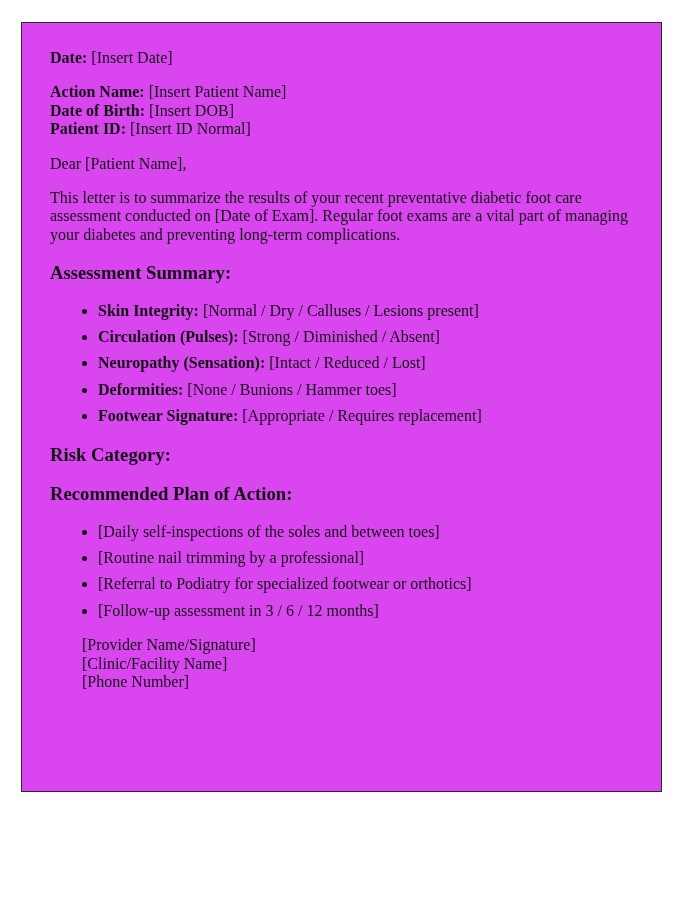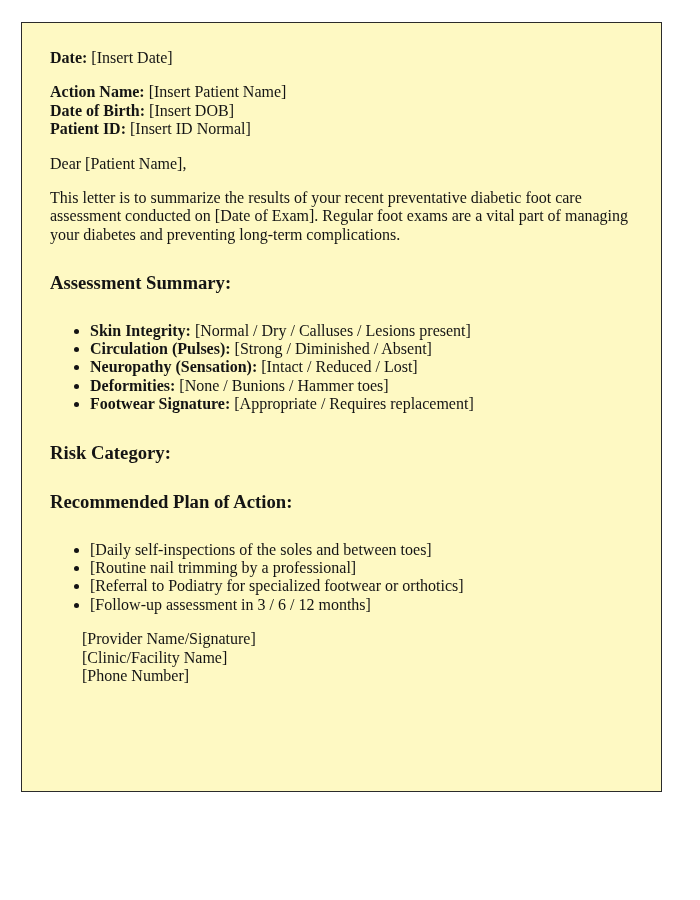--- a/index.html
+++ b/index.html
@@ -15,35 +15,35 @@
     font-size: 16px;
     line-height: 1.15;
     color: #141414;
     overflow: hidden;
   }
   .letter {
     margin: 22px 38px 0 21px;
     width: 641px;
     min-height: 770px;
     border: 1.5px solid #2b2b2b;
-    background: #fef9c3;
+    background: #d946ef;
     padding: 10px 28px 29px 28px;
   }
   .letter p { margin: 16px 0; }
   .letter .h3 {
     font-size: 18.7px;
     font-weight: bold;
-    margin: 28px 0;
+    margin: 18px 0;
   }
   .letter ul {
     margin: 16px 0;
     padding-left: 40px;
     list-style-type: disc;
   }
-  .letter li { margin: 0; padding: 0; }
+  .letter li { margin: 8px; padding: 0; }
   strong, b { font-weight: bold; }
   .sig-line { line-height: 1.15; margin-left: 32px; }
 </style>
 </head>
 <body>
 
 <div class="letter">
 
   <p>
     <strong>Date:</strong>

